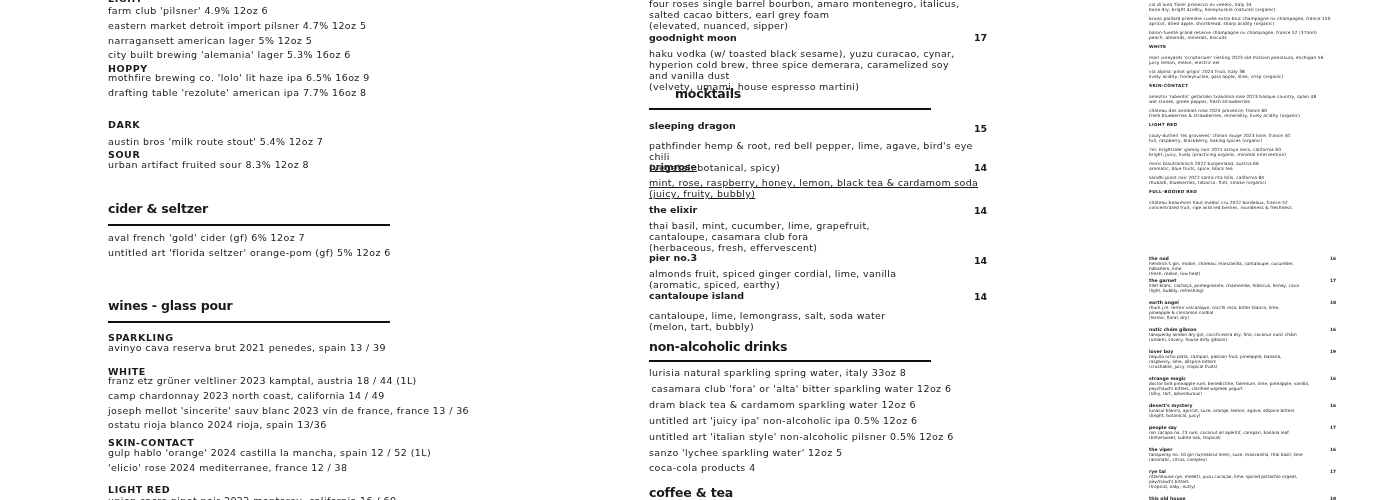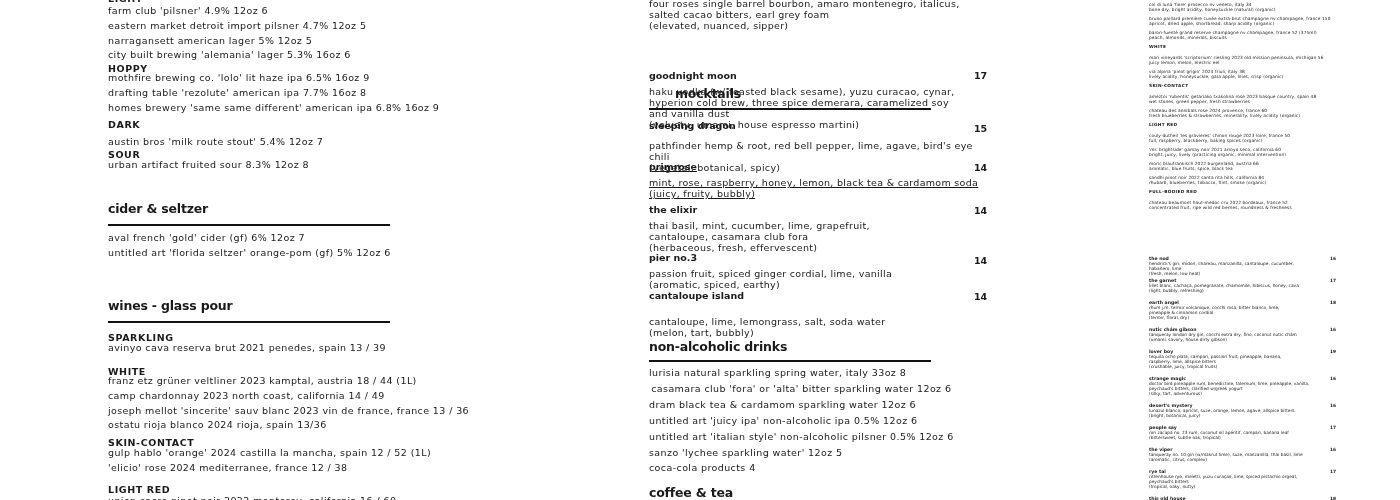--- a/index.html
+++ b/index.html
@@ -36,21 +36,20 @@
   <div style="position:absolute;top:4px;">
     <div class="line">farm club 'pilsner' 4.9% 12oz 6</div>
     <div class="line">eastern market detroit import pilsner 4.7% 12oz 5</div>
     <div class="line">narragansett american lager 5% 12oz 5</div>
     <div class="line">city built brewing 'alemania' lager 5.3% 16oz 6</div>
   </div>
   <div class="sub-head" style="position:absolute;top:62px;">HOPPY</div>
   <div style="position:absolute;top:71px;">
     <div class="line">mothfire brewing co. 'lolo' lit haze ipa 6.5% 16oz 9</div>
     <div class="line">drafting table 'rezolute' american ipa 7.7% 16oz 8</div>
-    <div class="line">homes brewery 'same same different' american ipa 6.8% 16oz 9</div>
   </div>
   <div class="sub-head" style="position:absolute;top:118px;">DARK</div>
   <div class="line" style="position:absolute;top:135px;">austin bros 'milk route stout' 5.4% 12oz 7</div>
   <div class="sub-head" style="position:absolute;top:148px;">SOUR</div>
   <div class="line" style="position:absolute;top:158px;">urban artifact fruited sour 8.3% 12oz 8</div>
 
   <div class="section-title" style="position:absolute;top:201px;">cider &amp; seltzer</div>
   <div class="rule" style="position:absolute;top:224px;"></div>
   <div style="position:absolute;top:231px;">
     <div class="line">aval french 'gold' cider (gf) 6% 12oz 7</div>
@@ -75,21 +74,21 @@
   </div>
   <div class="sub-head" style="position:absolute;top:483px;">LIGHT RED</div>
   <div class="line" style="position:absolute;top:494px;">union sacre pinot noir 2022 monterey, california 16 / 60</div>
 </div>
 
 <div class="col col-mid">
   <div style="position:absolute;top:-2px;width:320px;">
     <div class="cocktail-desc">four roses single barrel bourbon, amaro montenegro, italicus, salted cacao bitters, earl grey foam</div>
     <div class="cocktail-desc">(elevated, nuanced, sipper)</div>
   </div>
-  <div style="position:absolute;top:32px;width:340px;margin-top:38px;">
+  <div style="position:absolute;top:32px;width:340px;">
     <div class="cocktail-name">
       <span>goodnight moon</span>
       <span class="cocktail-price">17</span>
     </div>
     <div style="margin-top:5px;width:320px;" class="cocktail-desc">haku vodka (w/ toasted black sesame), yuzu curacao, cynar, hyperion cold brew, three spice demerara, caramelized soy and vanilla dust</div>
     <div class="cocktail-desc">(velvety, umami, house espresso martini)</div>
   </div>
 
   <div class="section-title" style="position:absolute;top:86px;margin-left:26px;">mocktails</div>
   <div class="rule" style="position:absolute;top:108px;"></div>
@@ -104,26 +103,26 @@
     <div style="margin-top:5px;" class="cocktail-desc">mint, rose, raspberry, honey, lemon, black tea &amp; cardamom soda</div>
     <div class="cocktail-desc">(juicy, fruity, bubbly)</div>
   </div>
   <div style="position:absolute;top:204px;width:340px;">
     <div class="cocktail-name"><span>the elixir</span><span class="cocktail-price" style="top:1px;">14</span></div>
     <div style="margin-top:5px;width:260px;" class="cocktail-desc">thai basil, mint, cucumber, lime, grapefruit, cantaloupe, casamara club fora</div>
     <div class="cocktail-desc">(herbaceous, fresh, effervescent)</div>
   </div>
   <div style="position:absolute;top:252px;width:340px;">
     <div class="cocktail-name"><span>pier no.3</span><span class="cocktail-price" style="top:3px;">14</span></div>
-    <div style="margin-top:5px;" class="cocktail-desc">passion fruit, spiced ginger cordial, lime, vanilla</div>
+    <div style="margin-top:5px;" class="cocktail-desc">almonds fruit, spiced ginger cordial, lime, vanilla</div>
     <div class="cocktail-desc">(aromatic, spiced, earthy)</div>
   </div>
   <div style="position:absolute;top:290px;width:340px;">
     <div class="cocktail-name"><span>cantaloupe island</span><span class="cocktail-price" style="top:1px;">14</span></div>
-    <div style="margin-top:15px;" class="cocktail-desc">cantaloupe, lime, lemongrass, salt, soda water</div>
+    <div style="margin-top:9px;" class="cocktail-desc">cantaloupe, lime, lemongrass, salt, soda water</div>
     <div class="cocktail-desc">(melon, tart, bubbly)</div>
   </div>
 
   <div class="section-title" style="position:absolute;top:339px;">non-alcoholic drinks</div>
   <div class="rule" style="position:absolute;top:360px;"></div>
   <div style="position:absolute;top:365px;">
     <div class="line" style="line-height:15.9px;">lurisia natural sparkling spring water, italy 33oz 8</div>
     <div class="line" style="line-height:15.9px;text-align:center;">casamara club 'fora' or 'alta' bitter sparkling water 12oz 6</div>
     <div class="line" style="line-height:15.9px;">dram black tea &amp; cardamom sparkling water 12oz 6</div>
     <div class="line" style="line-height:15.9px;">untitled art 'juicy ipa' non-alcoholic ipa 0.5% 12oz 6</div>

